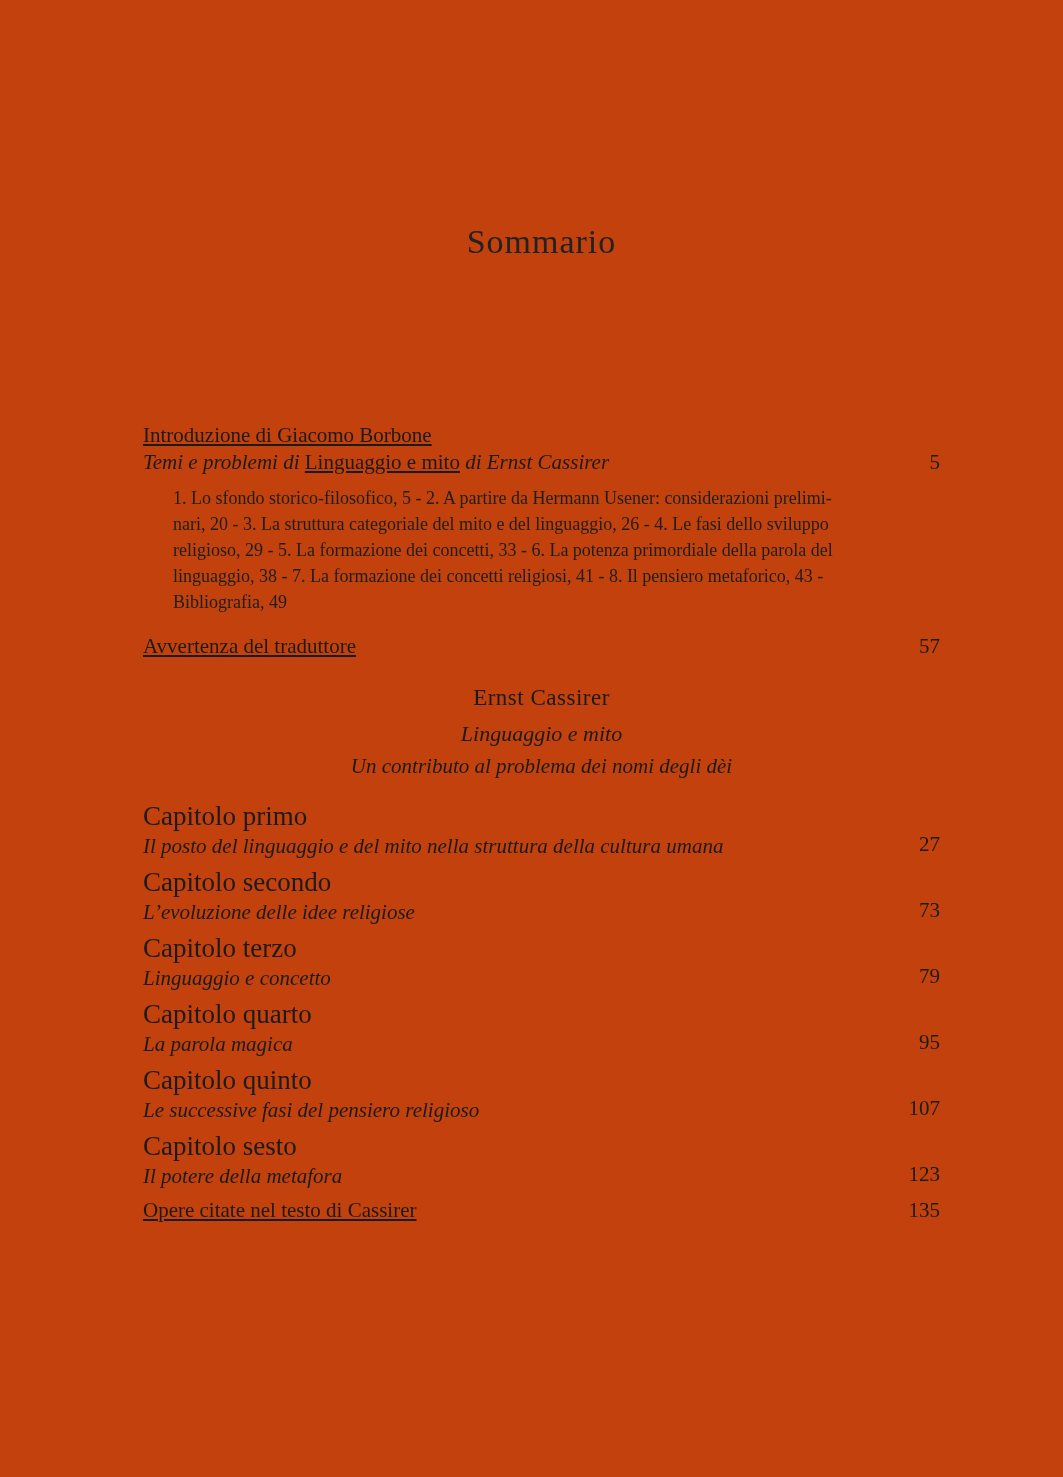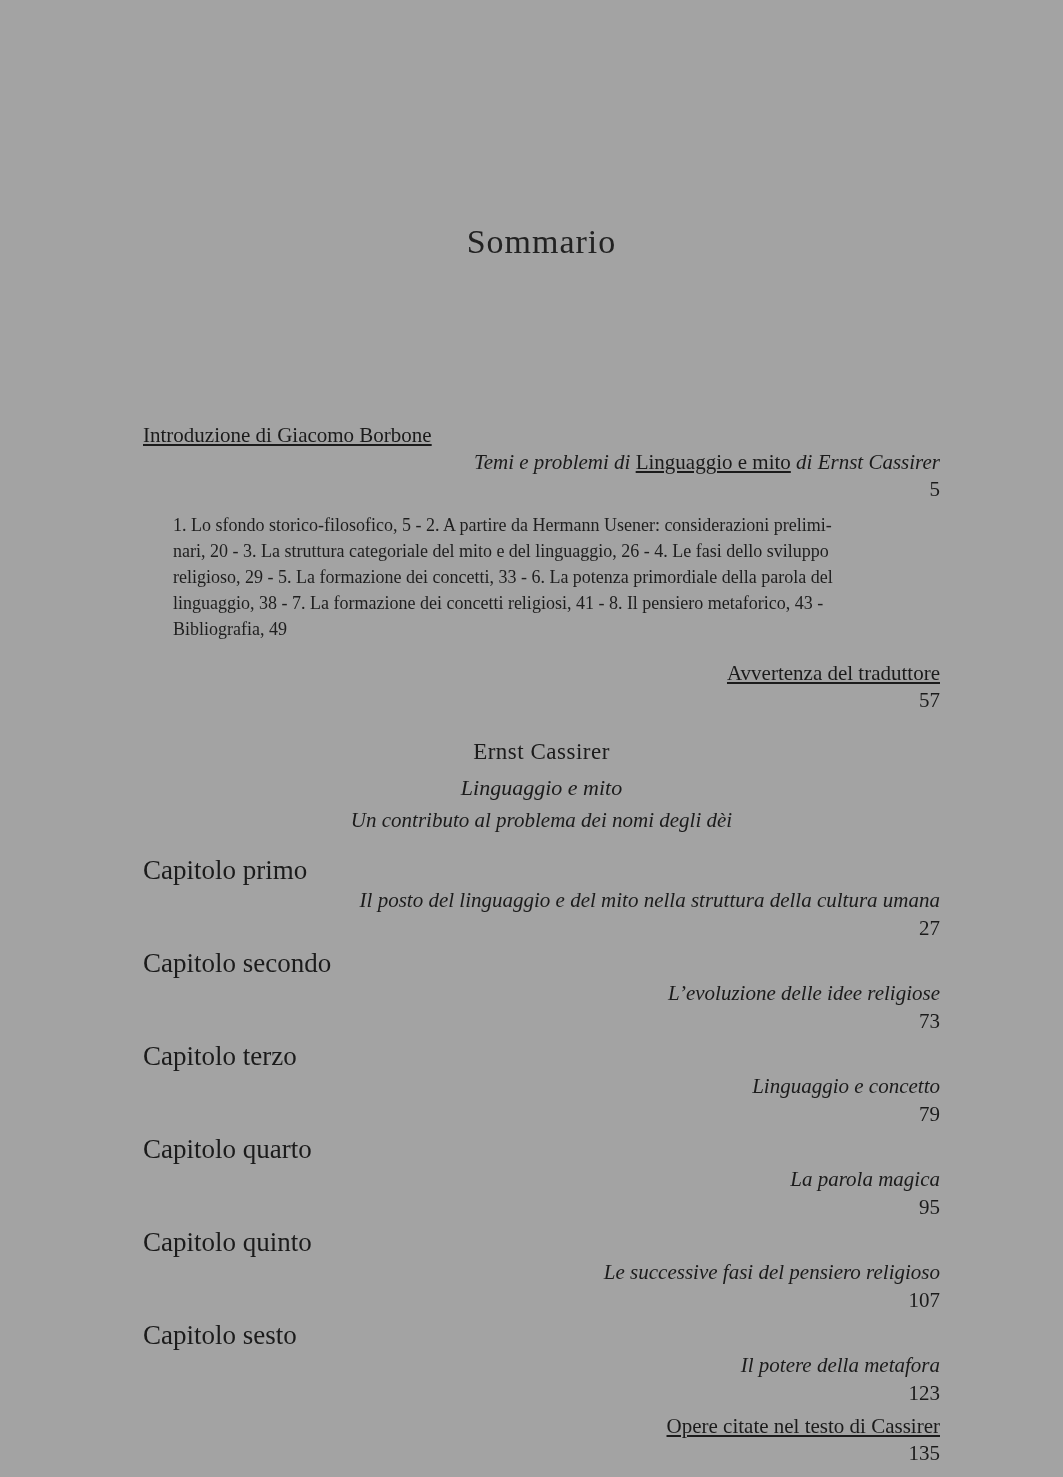--- a/index.html
+++ b/index.html
@@ -4,21 +4,21 @@
 <style>
   html, body {
     margin: 0;
     padding: 0;
     background: #ffffff;
   }
   .page {
     position: relative;
     width: 1063px;
     height: 1477px;
-    background: #a3a3a3;
+    background: #c2410c;
     color: #1b1b1b;
     font-family: "Liberation Serif", serif;
     box-sizing: border-box;
     padding: 222px 123px 0 143px; 
     overflow: hidden;
   }
   .doc-title {
     margin: 0 0 160px 0;
     font-size: 34px;
     font-weight: 400;
@@ -27,22 +27,21 @@
     letter-spacing: 1px;
     color: #222;
   }
   .entry-line {
     font-size: 21px;
     line-height: 27px;
   }
   .row {
     display: flex;
     justify-content: space-between;
-    align-items: flex-end;
-    flex-direction: column;
+    align-items: flex-start;
   }
   .pagenum {
     font-size: 21px;
     line-height: 27px;
     font-style: normal;
     white-space: nowrap;
     padding-left: 16px;
   }
   .it { font-style: italic; }
   .rm { font-style: normal; text-decoration: underline; }

